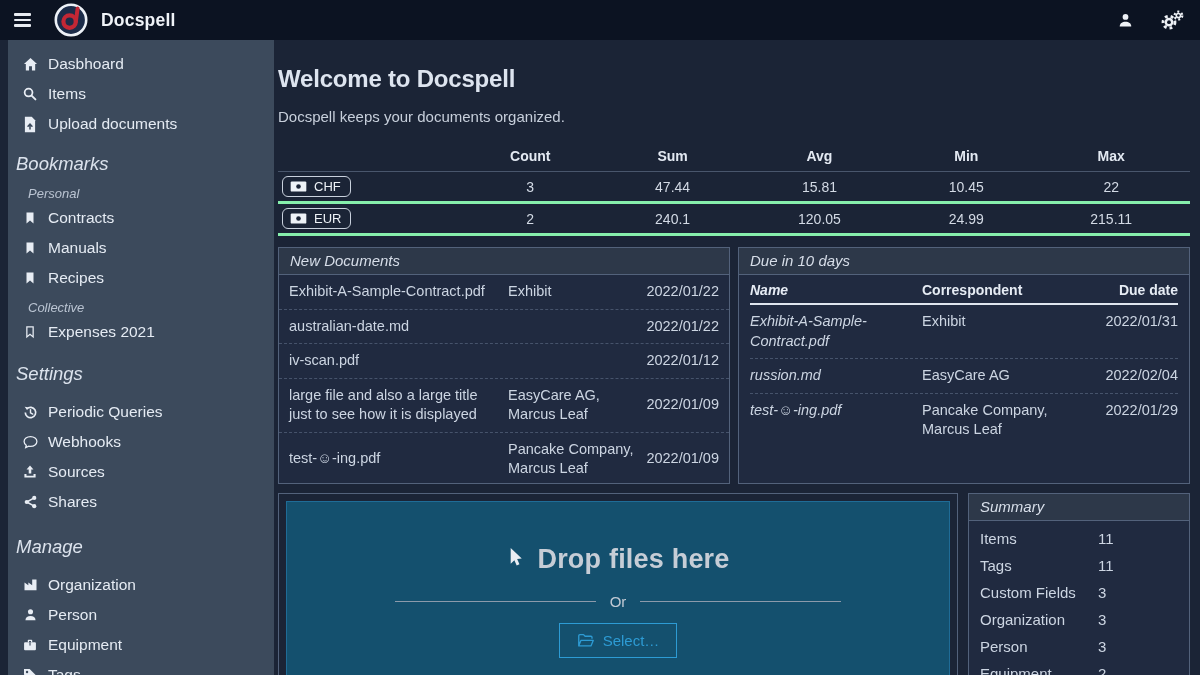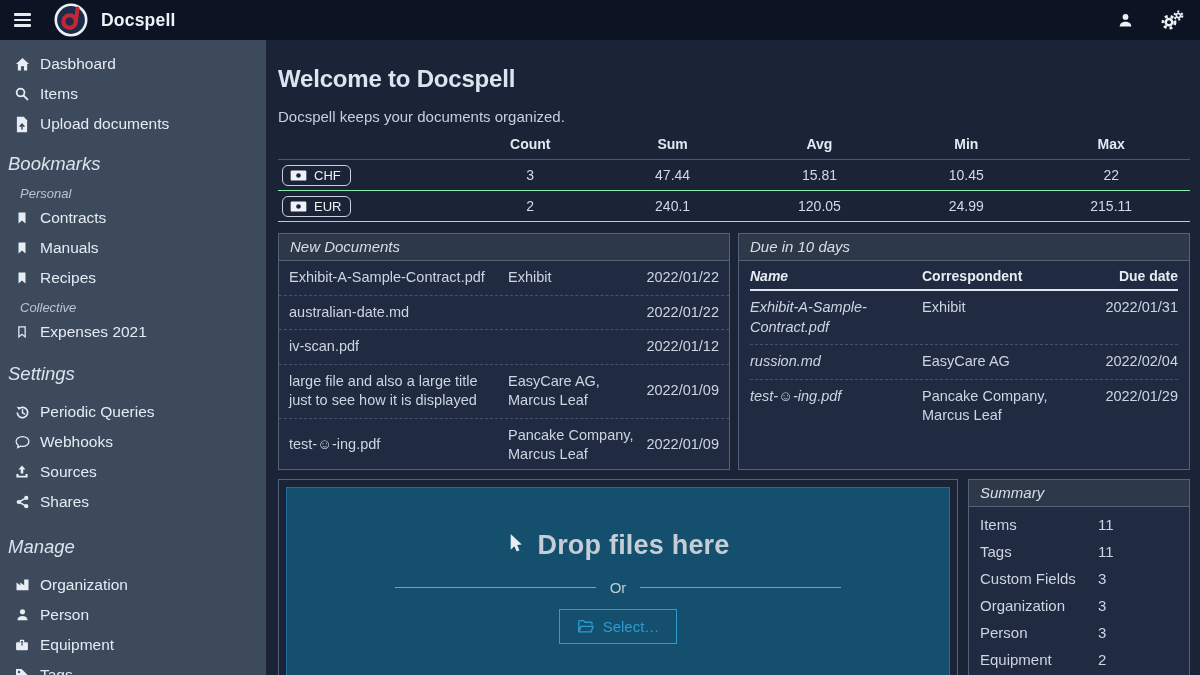--- a/index.html
+++ b/index.html
@@ -20,44 +20,44 @@
   }
   .hamburger { width:40px; display:flex; flex-direction:column; gap:3px; align-items:center; cursor:pointer; margin-left:2px;}
   .hamburger span { width:17px; height:2.6px; background:#e8ecf2; border-radius:1px; }
   .logo { margin-left:12px; }
   .app-title { color:#f0f3f8; font-weight:bold; font-size:17.5px; margin-left:13px; letter-spacing:.2px;}
   .topbar-right { margin-left:auto; display:flex; align-items:center; gap:26px; margin-right:16px; color:#eef1f6;}
   .topbar-right .tbicon { cursor:pointer; }
 
   
   .sidebar {
-    position:absolute; top:40px; left:0; width:266px; height:635px;
+    position:absolute; top:40px; left:8px; width:266px; height:635px;
     background: var(--sidebar_bg, #3c4a5c);
     color:#e5ebf3; overflow:hidden; padding-top:9px;
   }
   .side-item { height:30px; display:flex; align-items:center; gap:9px; padding-left:13px; font-size:15.5px; cursor:pointer; }
   .side-item .icn { width:18px; display:flex; justify-content:center; color:#e8edf4; }
   .side-heading { font-style:italic; font-size:18.5px; color:#dce3ed; padding-left:8px; height:26px; display:flex; align-items:center; }
   .side-subheading { font-style:italic; font-size:13px; color:#bac4d2; height:20px; display:flex; align-items:center; padding-left:20px; }
   .grp .side-item { padding-left:13px; }
   .mt12{margin-top:12px}.mt6{margin-top:6px}.mt4{margin-top:4px}.mt14{margin-top:14px}.mt10{margin-top:10px}.mt17{margin-top:17px}
 
   
   .main {
     position:absolute; top:52px; left:266px; width:934px; height:635px;
     padding:0 10px 0 12px; overflow:hidden;
   }
   h1.welcome { margin-top:13px; font-size:24px; font-weight:bold; color:#dde4ef; letter-spacing:-0.2px; }
   .subtitle { margin-top:15px; font-size:15px; color:#c7cfdb; }
 
   
-  .stats { width:100%; margin-top:7px; border-collapse:collapse; }
+  .stats { width:100%; margin-top:19px; border-collapse:collapse; }
   .stats th, .stats td { font-size:14px; }
   .stats th { font-weight:bold; color:#e3e9f2; text-align:center; padding:4px 0 7px; border-bottom:1px solid #49566c; }
-  .stats td { text-align:center; padding:4px 0; border-bottom:1px solid #86efac; height:31px; color:#d3dae5;}
+  .stats td { text-align:center; padding:4px 0; border-bottom:3px solid #86efac; height:31px; color:#d3dae5;}
   .stats .lblcol { width:176px; text-align:left; padding-left:4px; }
   .pill { display:inline-flex; align-items:center; gap:7px; border:1px solid #c9d1dd; border-radius:6px; padding:2px 9px 2px 7px; font-size:13px; color:#eef2f7; cursor:pointer; background:transparent;}
   .pill .money { color:#eef2f7; }
 
   
   .panels-row { display:flex; gap:8px; margin-top:11px; height:237px; }
   .panel { border:1px solid var(--panel_border,#53627b); display:flex; flex-direction:column; overflow:hidden; }
   .panel-header { background:var(--panel_header_bg,#2d3849); border-bottom:1px solid var(--panel_border,#53627b);
     font-style:italic; font-size:15px; color:#d7dee9; padding:4px 11px 5px; flex:0 0 auto;}
   .panel-body { background:var(--panel_body_bg,#202a40); flex:1; overflow:hidden; }

